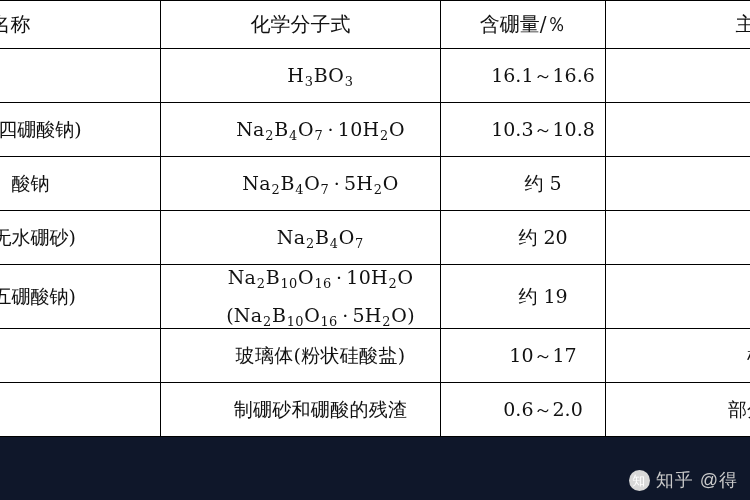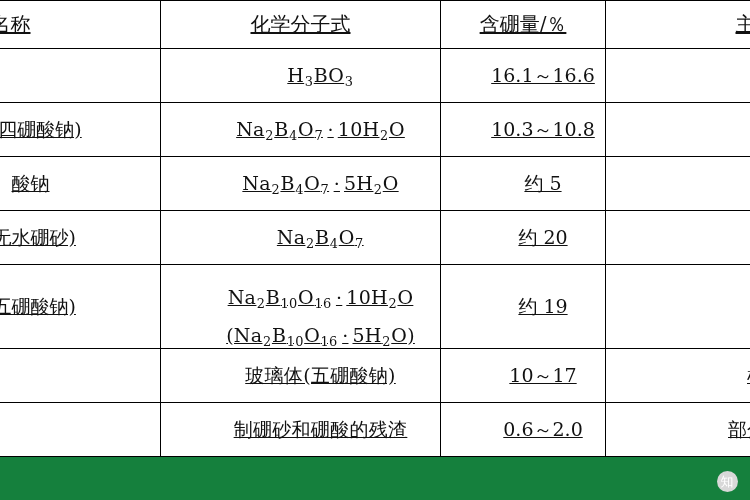--- a/index.html
+++ b/index.html
@@ -11,22 +11,21 @@
     width: 750px;
     height: 500px;
     overflow: hidden;
     font-family: "DejaVu Serif", "Liberation Serif", serif;
     color: #111111;
   }
   .page {
     position: relative;
     width: 750px;
     height: 500px;
-    background: #15803d;
-    text-decoration: underline;
+    background: #0f172a;
   }
   table.chem-table {
     border-collapse: collapse;
     table-layout: fixed;
     width: 900px;
     margin-left: -140px;
     margin-top: 0;
   }
   table.chem-table col.c-name   { width: 300px; }
   table.chem-table col.c-form   { width: 280px; }
@@ -69,21 +68,21 @@
     top: 0.32em;
     padding: 0 0.5px;
   }
   .dotsep {
     padding: 0 4px;
   }
   .sub-line {
     display: block;
     margin-top: 12px;
   }
-  .line-1 { display: block; margin-top: 20px; }
+  .line-1 { display: block; }
   .line-2 { display: block; }
 
   
   .watermark {
     position: absolute;
     right: 12px;
     bottom: 8px;
     display: flex;
     align-items: center;
     gap: 6px;
@@ -154,30 +153,31 @@
         <td class="cell-name">(五硼酸钠)</td>
         <td class="formula">
             <span class="line-1">Na<sub>2</sub>B<sub>10</sub>O<sub>16</sub><span class="dotsep">·</span>10H<sub>2</sub>O</span>
             <span class="line-2 sub-line">(Na<sub>2</sub>B<sub>10</sub>O<sub>16</sub><span class="dotsep">·</span>5H<sub>2</sub>O)</span>
           </td>
         <td>约 19</td>
         <td>易溶</td>
       </tr>
       <tr>
         <td class="cell-name"></td>
-        <td class="formula">玻璃体(五硼酸钠)</td>
+        <td class="formula">玻璃体(粉状硅酸盐)</td>
         <td>10～17</td>
         <td>枸溶性</td>
       </tr>
       <tr>
         <td class="cell-name"></td>
         <td class="formula">制硼砂和硼酸的残渣</td>
         <td>0.6～2.0</td>
         <td>部分溶于水</td>
       </tr>
     </tbody>
   </table>
 
   <div class="watermark">
     <span class="wm-badge">知</span>
+    <span>知乎 @得</span>
   </div>
 
 </div>
 
 </body></html>

